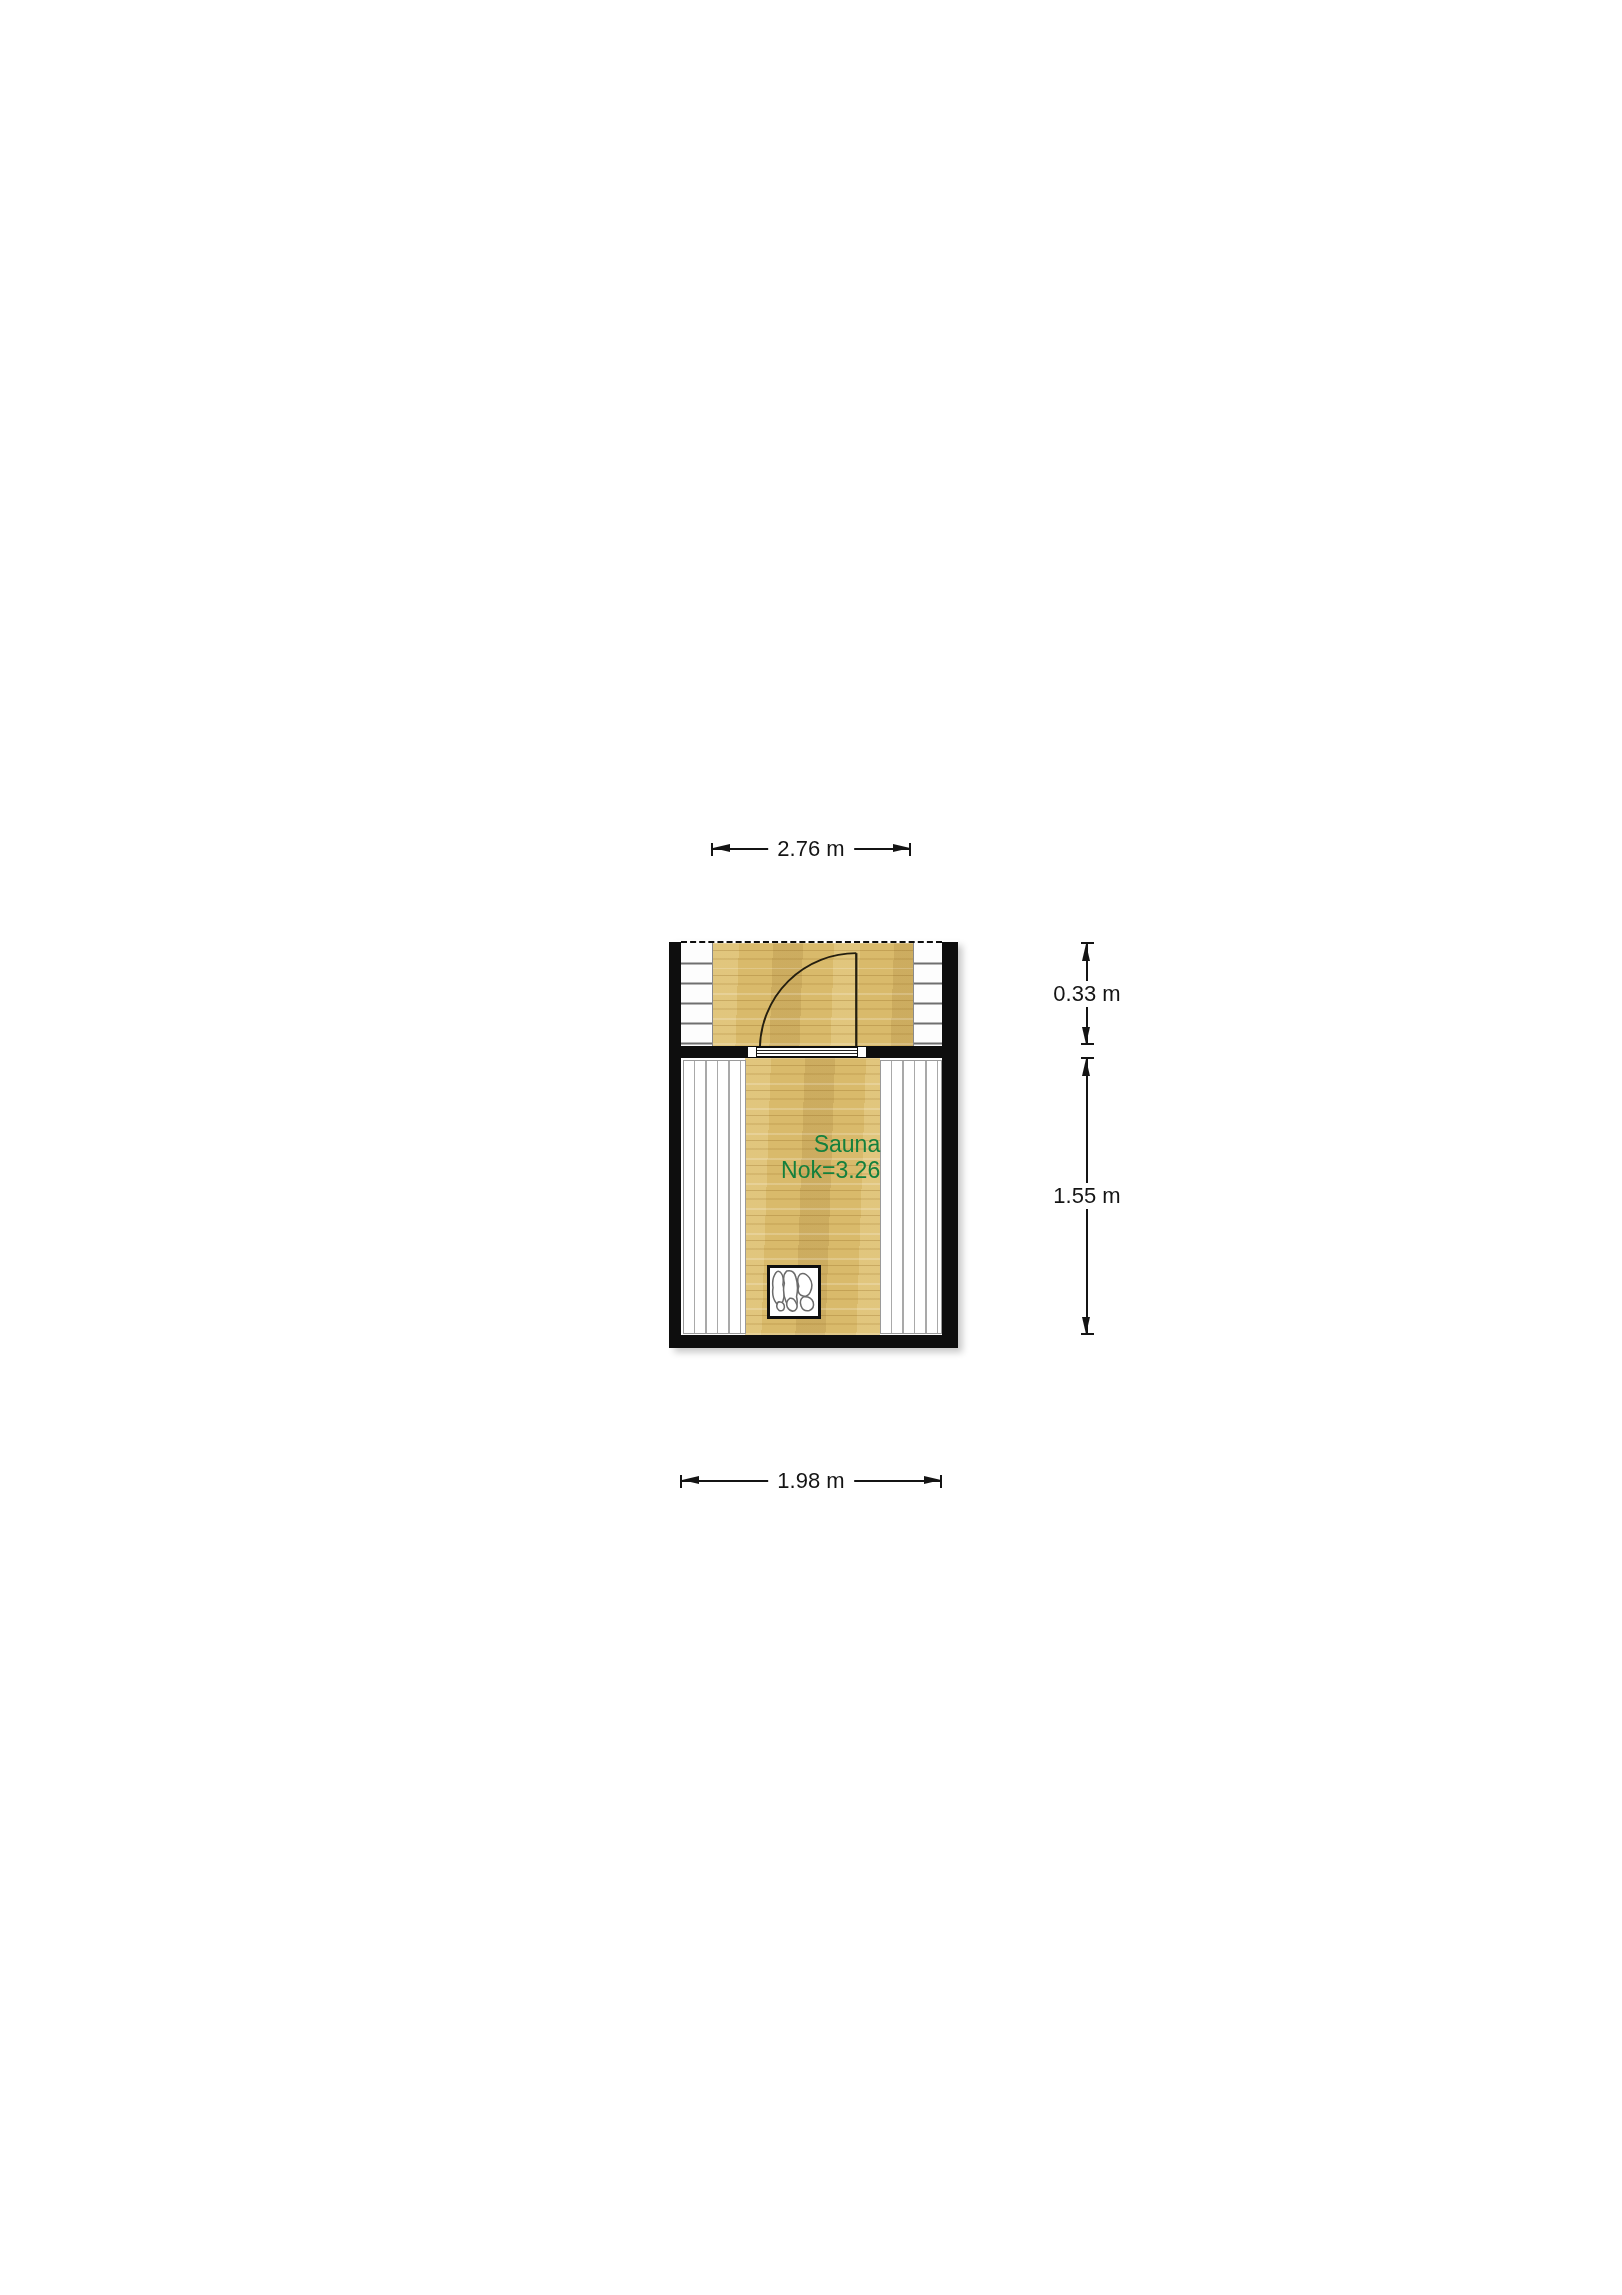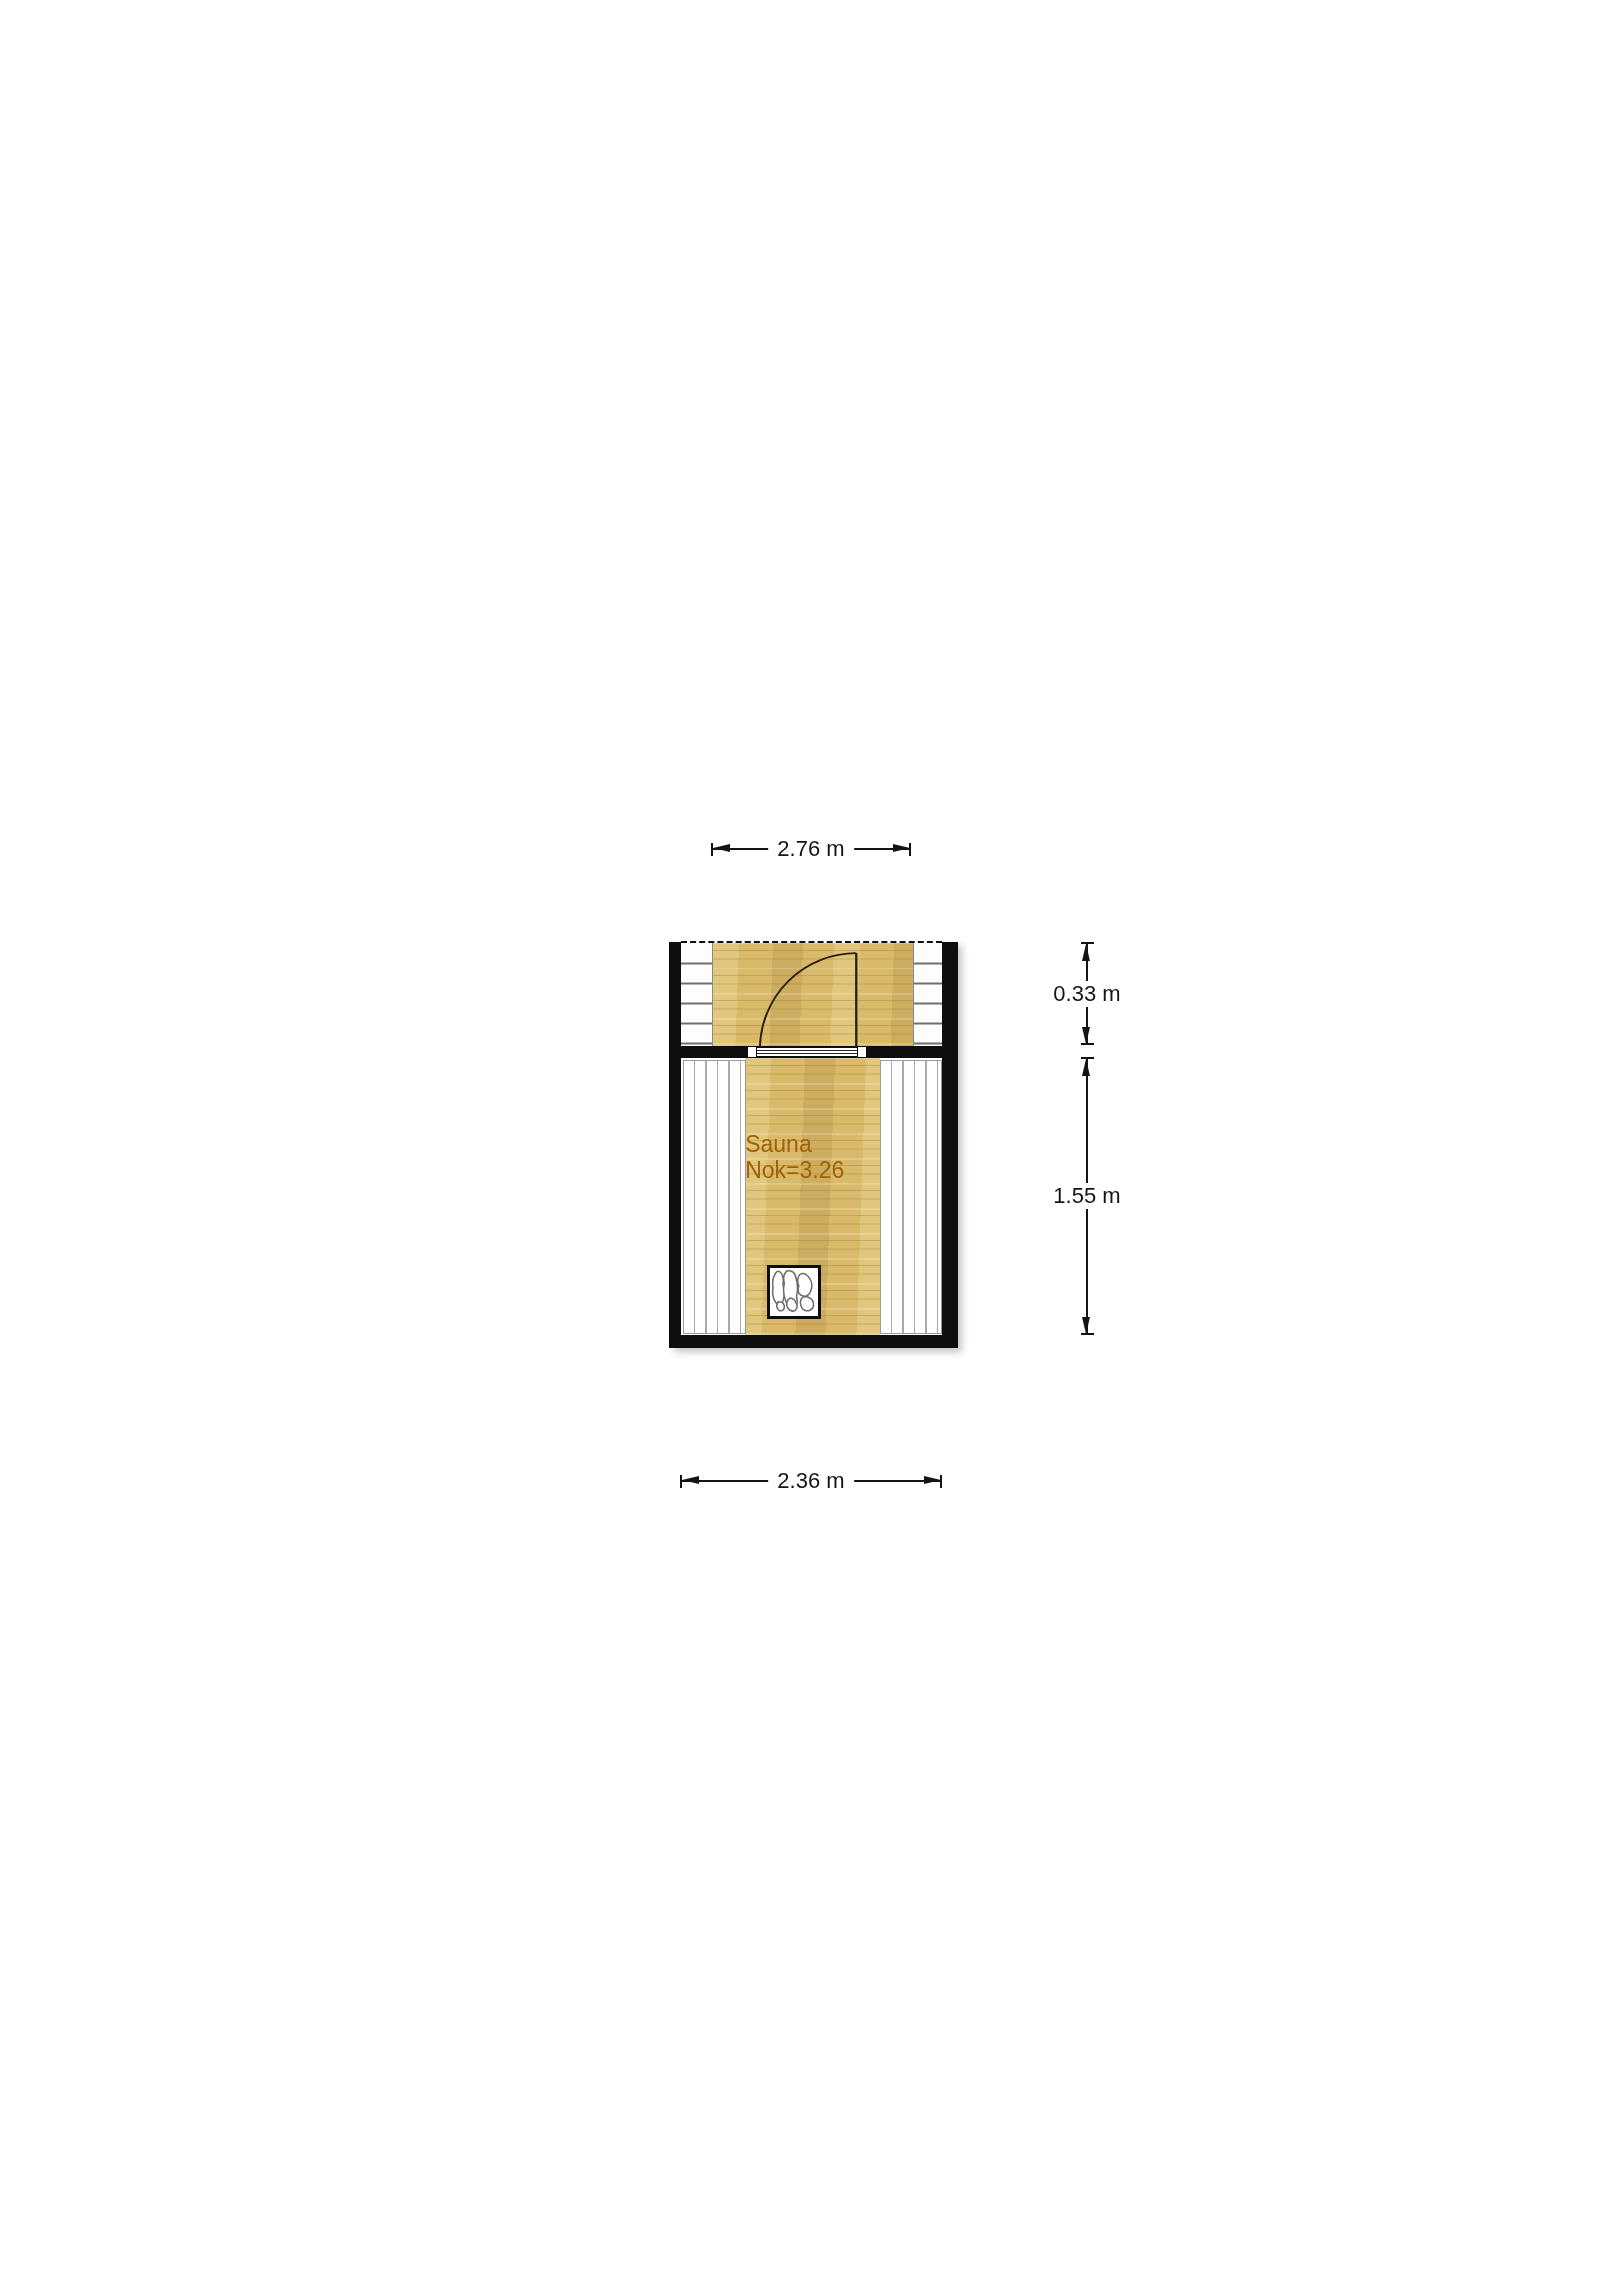--- a/index.html
+++ b/index.html
@@ -81,22 +81,22 @@
         border-top:2.3px solid #0e0e0e;border-bottom:2.3px solid #0e0e0e;box-sizing:border-box;}
   #sill .sill-line{position:absolute;left:0;right:0;height:1.5px;background:#222;}
 
   
   #room{position:absolute;left:12.2px;top:118px;width:261px;height:277px;background:#ffffff;}
   #room-floor{position:absolute;left:64px;width:135px;top:0;bottom:0;}
   .bench{position:absolute;top:2.3px;bottom:1.5px;background-color:#fff;
       border:1.5px solid #9a9a9a;box-sizing:border-box;
       background-image:repeating-linear-gradient(90deg,
         rgba(0,0,0,0) 0 10px, #a9a9a9 10px 11.5px);}
-  #room-text{position:absolute;left:64px;width:135px;top:73px;text-align:left;
-      font-size:23px;line-height:26px;color:#a16207;}
+  #room-text{position:absolute;left:64px;width:135px;top:73px;text-align:right;
+      font-size:23px;line-height:26px;color:#15803d;}
   #heater{position:absolute;left:86px;top:207px;width:54px;height:54px;background:#ffffff;
       border:3.1px solid #0e0e0e;box-sizing:border-box;}
   #heater svg{display:block;}
 </style>
 </head>
 <body>
 
 <div id="page">
 
 
@@ -126,21 +126,21 @@
     <div class="arr b"></div>
     <div class="dim-label">1.55 m</div>
   </div>
 
   <div class="abs dim-h" style="left:680px;top:1481px;width:262px;">
     <div class="line"></div>
     <div class="tick l"></div>
     <div class="tick r"></div>
     <div class="arr l"></div>
     <div class="arr r"></div>
-    <div class="dim-label">2.36 m</div>
+    <div class="dim-label">1.98 m</div>
   </div>
 
   <div id="plan" class="abs">
 
     <div id="dash-top"></div>
 
     <div class="wall" style="left:0;top:2.3px;width:12.2px;height:406px;"></div>
     <div class="wall" style="left:273px;top:2.3px;width:16px;height:406px;"></div>
     <div class="wall" style="left:0;top:395px;width:289px;height:13px;"></div>
 

